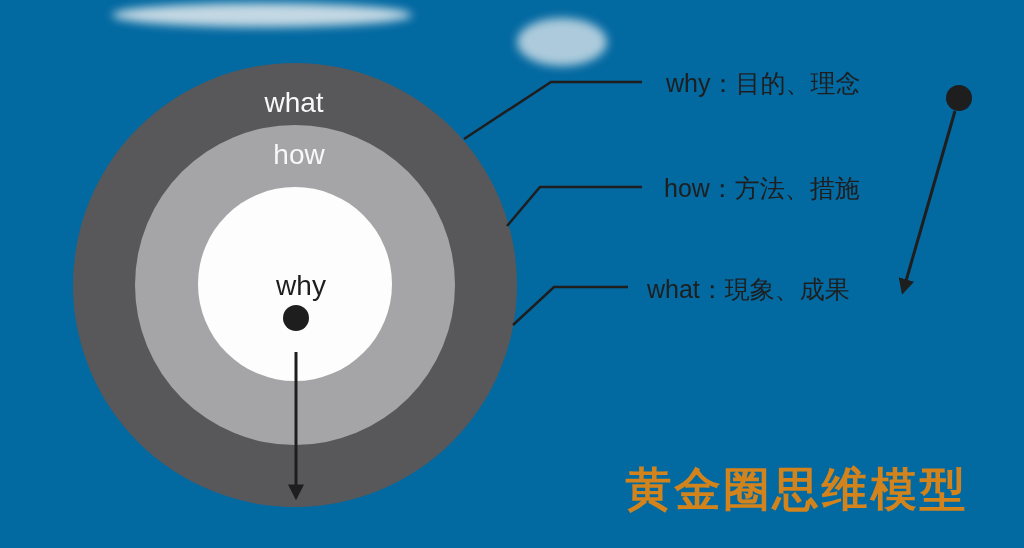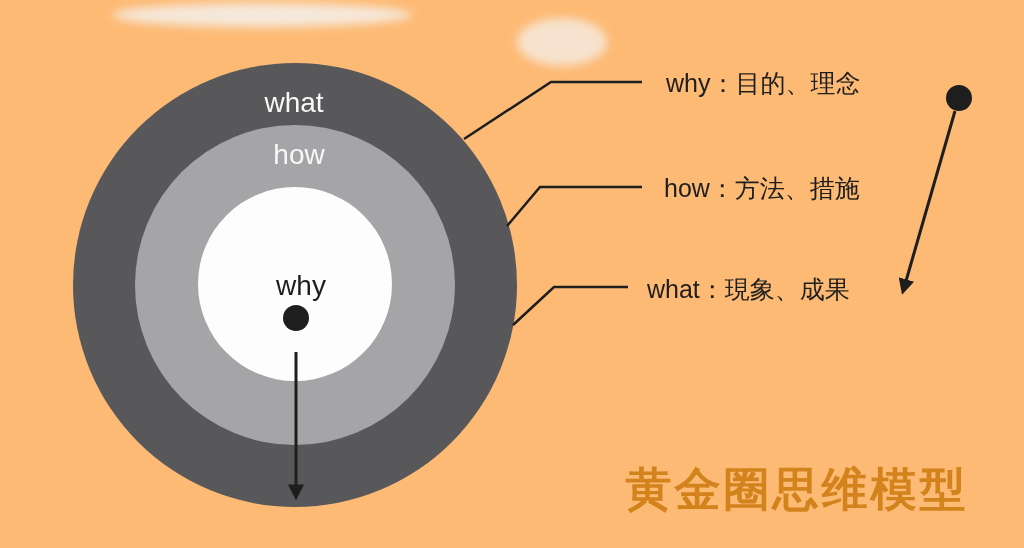--- a/index.html
+++ b/index.html
@@ -8,21 +8,21 @@
     width: 1024px;
     height: 548px;
     background: #ffffff;
     overflow: hidden;
     font-family: "Liberation Sans", "DejaVu Sans", sans-serif;
   }
   .stage {
     position: relative;
     width: 1024px;
     height: 548px;
-    background: #fdba74;
+    background: #0369a1;
   }
   svg { display: block; }
   .ring-label {
     font-family: "Liberation Sans", "DejaVu Sans", sans-serif;
     font-size: 28px;
   }
   .callout-label {
     font-family: "Liberation Sans", "DejaVu Sans", sans-serif;
     font-size: 25px;
   }

